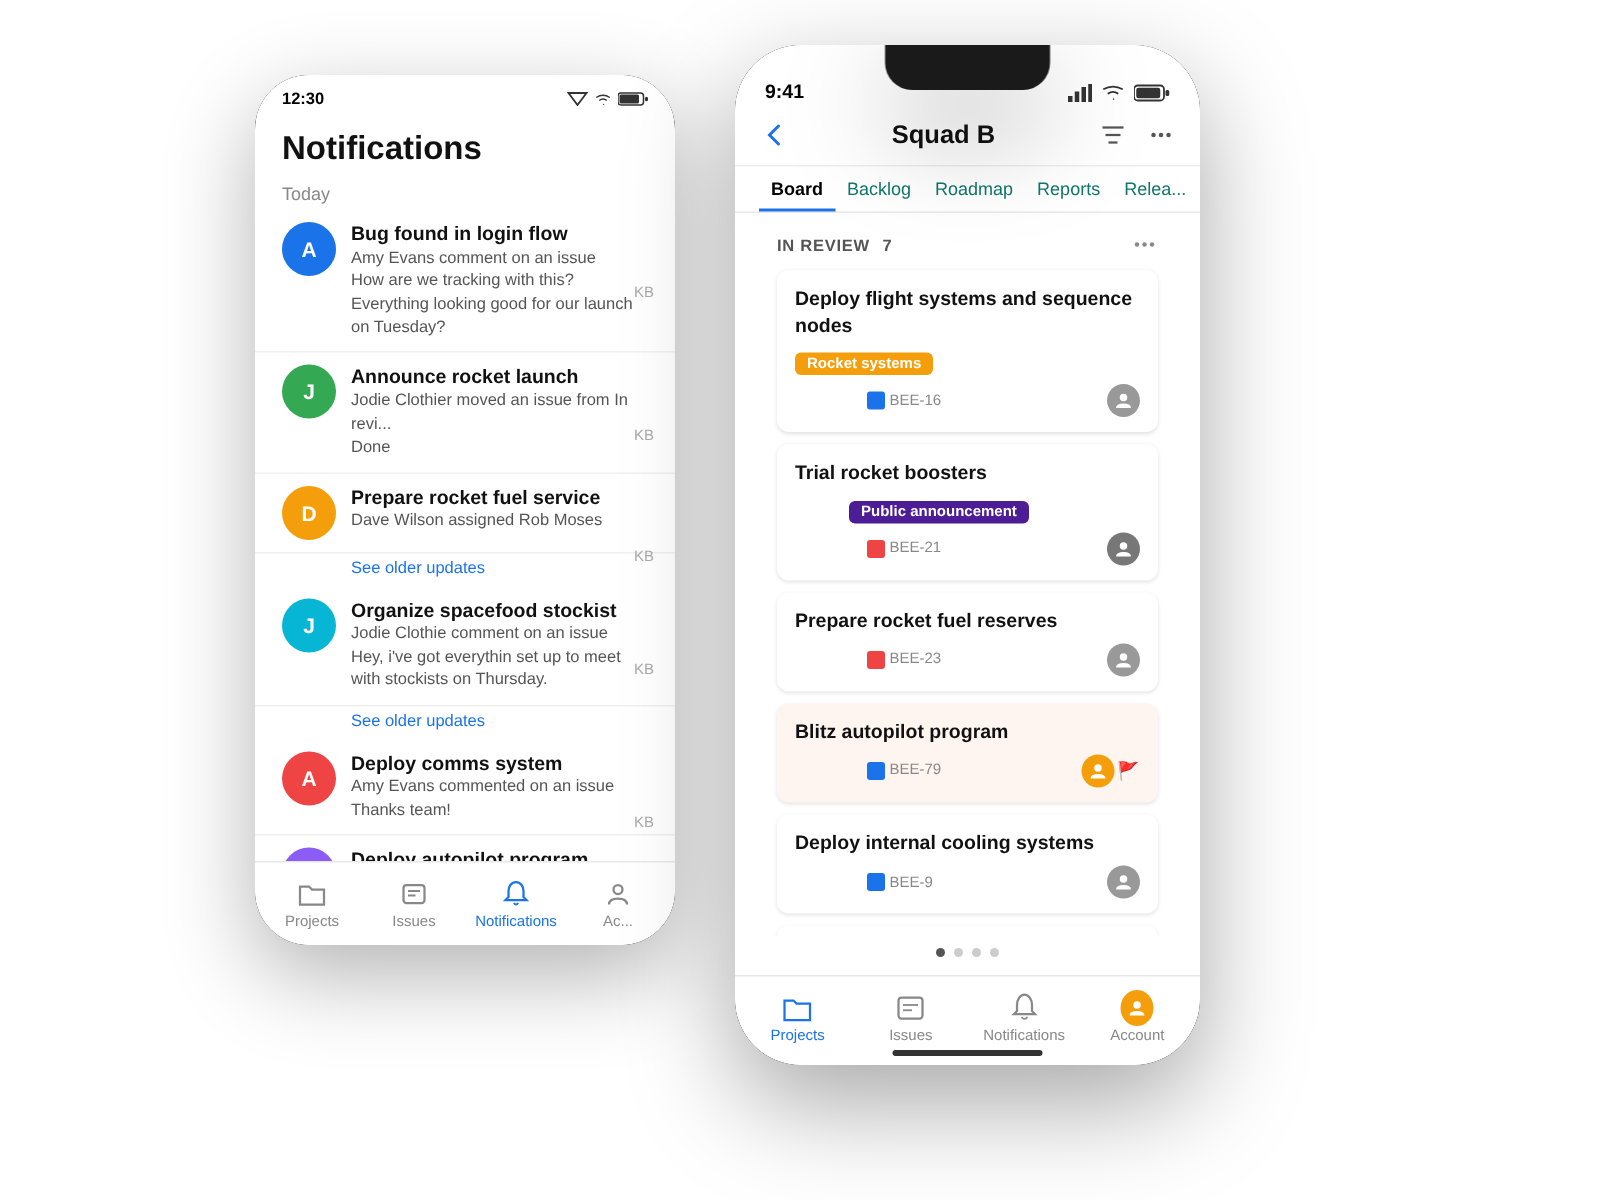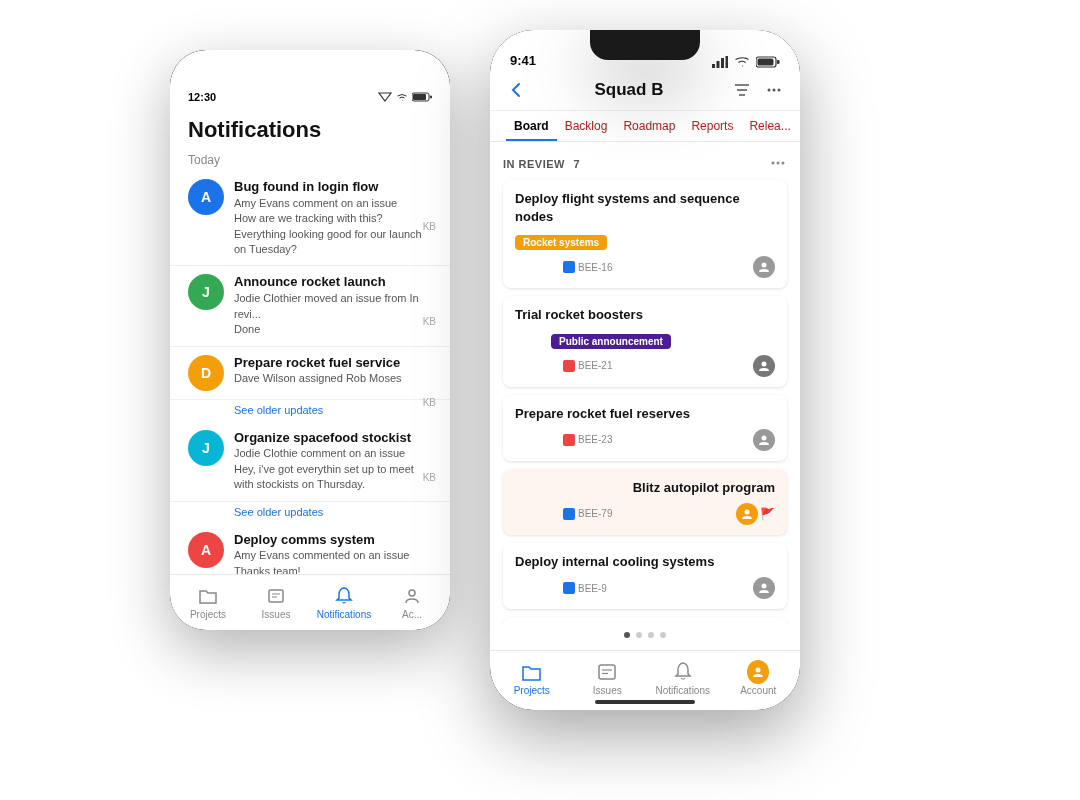--- a/index.html
+++ b/index.html
@@ -45,21 +45,20 @@
     }
     .phone-left .notch-bar {
       background: white;
       height: 28px;
       display: flex;
       align-items: center;
       justify-content: space-between;
       padding: 4px 18px 0;
       font-size: 11px;
       font-weight: 600;
-      margin-top: 31px;
     }
     .phone-left .status-icons {
       display: flex;
       align-items: center;
       gap: 4px;
     }
     .phone-left .content {
       overflow: hidden;
       height: calc(100% - 28px - 56px);
     }
@@ -214,32 +213,32 @@
       align-items: center;
     }
     .tabs-row {
       display: flex;
       border-bottom: 1px solid #e8e8e8;
       padding: 0 16px;
     }
     .tab {
       font-size: 12px;
       padding: 8px 8px 6px;
-      color: #b91c1c;
+      color: #0f766e;
       cursor: pointer;
       border-bottom: 2px solid transparent;
       white-space: nowrap;
     }
     .tab.active {
       color: #000000;
       border-bottom: 2px solid #1a73e8;
       font-weight: 600;
     }
     .board-content {
-      padding: 12px 13px;
+      padding: 12px 28px;
       overflow-y: auto;
       height: calc(100% - 44px - 52px - 46px - 56px);
     }
     .column-header {
       display: flex;
       align-items: center;
       justify-content: space-between;
       margin-bottom: 8px;
     }
     .column-title {
@@ -256,21 +255,20 @@
     }
     .card {
       background: white;
       border-radius: 8px;
       padding: 10px 12px;
       margin-bottom: 8px;
       box-shadow: 0 1px 3px rgba(0,0,0,0.12);
     }
     .card.highlighted {
       background: #fff5f0;
-      text-align: right;
     }
     .card-title {
       font-size: 13px;
       font-weight: 600;
       color: #111;
       line-height: 1.4;
       margin-bottom: 6px;
     }
     .tag {
       display: inline-block;

